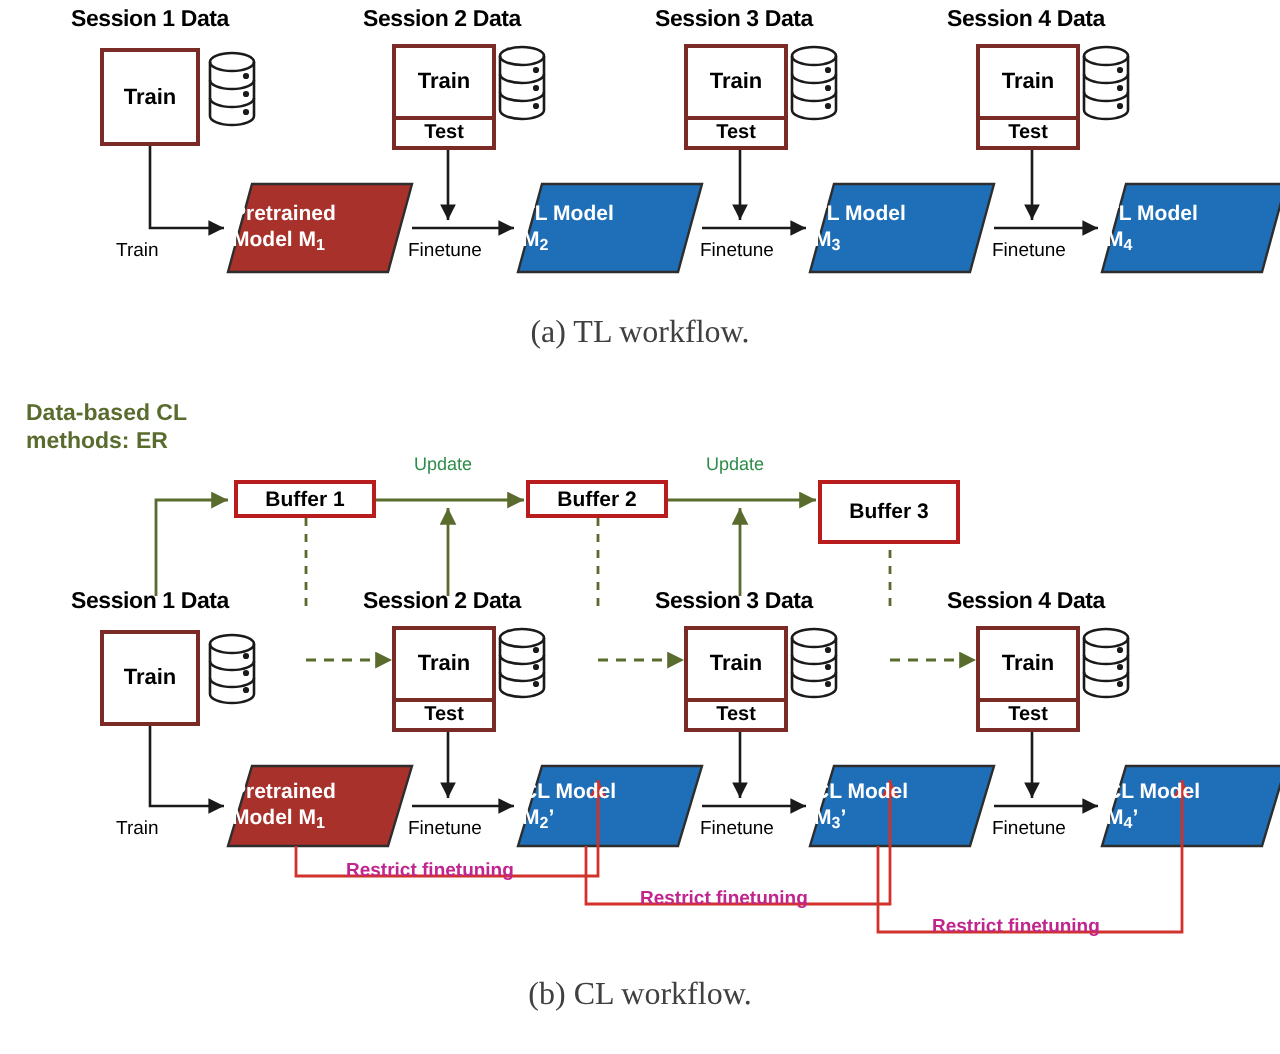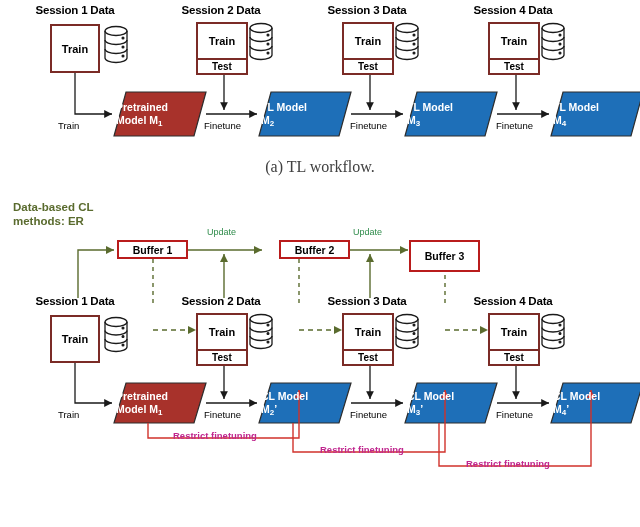--- a/index.html
+++ b/index.html
@@ -273,21 +273,21 @@
   <div class="abs caption" style="left:180px;top:158px;width:280px;">(a) TL workflow.</div>
 
   <div class="abs sideLabel" style="left:13px;top:200px;color:#5A6B2E;">
     <div>Data-based CL</div>
     <div>methods: ER</div>
   </div>
 
   <div class="bufBox" style="left:117px;top:240px;width:71px;height:19px;">
     <div class="bufText">Buffer 1</div>
   </div>
-  <div class="bufBox" style="left:263px;top:240px;width:71px;height:19px;margin-left:16px;">
+  <div class="bufBox" style="left:263px;top:240px;width:71px;height:19px;">
     <div class="bufText">Buffer 2</div>
   </div>
   <div class="bufBox" style="left:409px;top:240px;width:71px;height:32px;">
     <div class="bufText">Buffer 3</div>
   </div>
 
   <div class="abs updText" style="left:207px;top:227px;">Update</div>
   <div class="abs updText" style="left:353px;top:227px;">Update</div>
 
   <div class="abs sess-title" style="left:20px;top:295px;width:110px;">Session 1 Data</div>
@@ -349,14 +349,15 @@
   <div class="abs edgeLabel" style="left:58px;top:409px;">Train</div>
   <div class="abs edgeLabel" style="left:204px;top:409px;">Finetune</div>
   <div class="abs edgeLabel" style="left:350px;top:409px;">Finetune</div>
   <div class="abs edgeLabel" style="left:496px;top:409px;">Finetune</div>
 
 
   <div class="abs restrictText" style="left:173px;top:430px;">Restrict finetuning</div>
   <div class="abs restrictText" style="left:320px;top:444px;">Restrict finetuning</div>
   <div class="abs restrictText" style="left:466px;top:458px;">Restrict finetuning</div>
 
+  <div class="abs caption" style="left:180px;top:489px;width:280px;">(b) CL workflow.</div>
 
 </div>
 
 </body></html>

